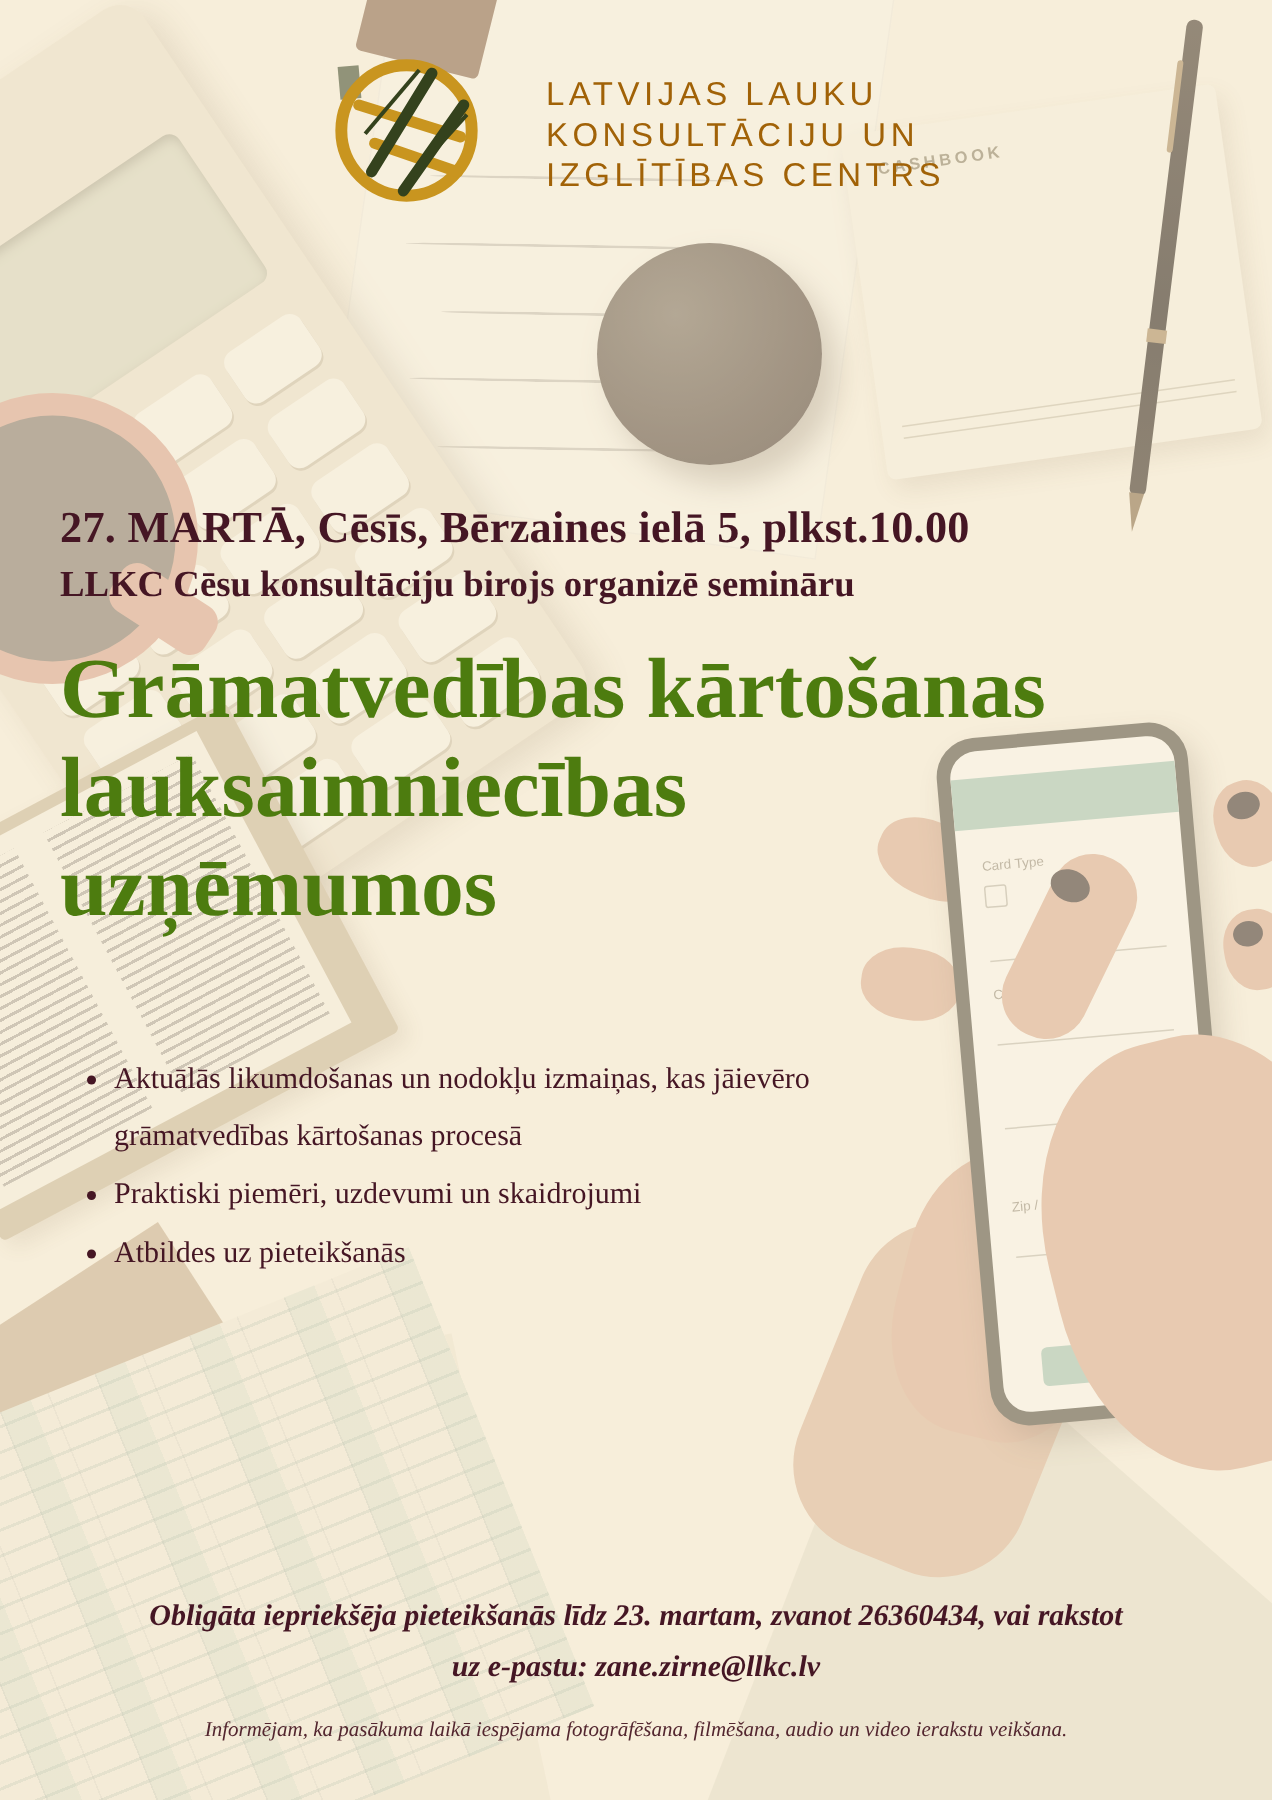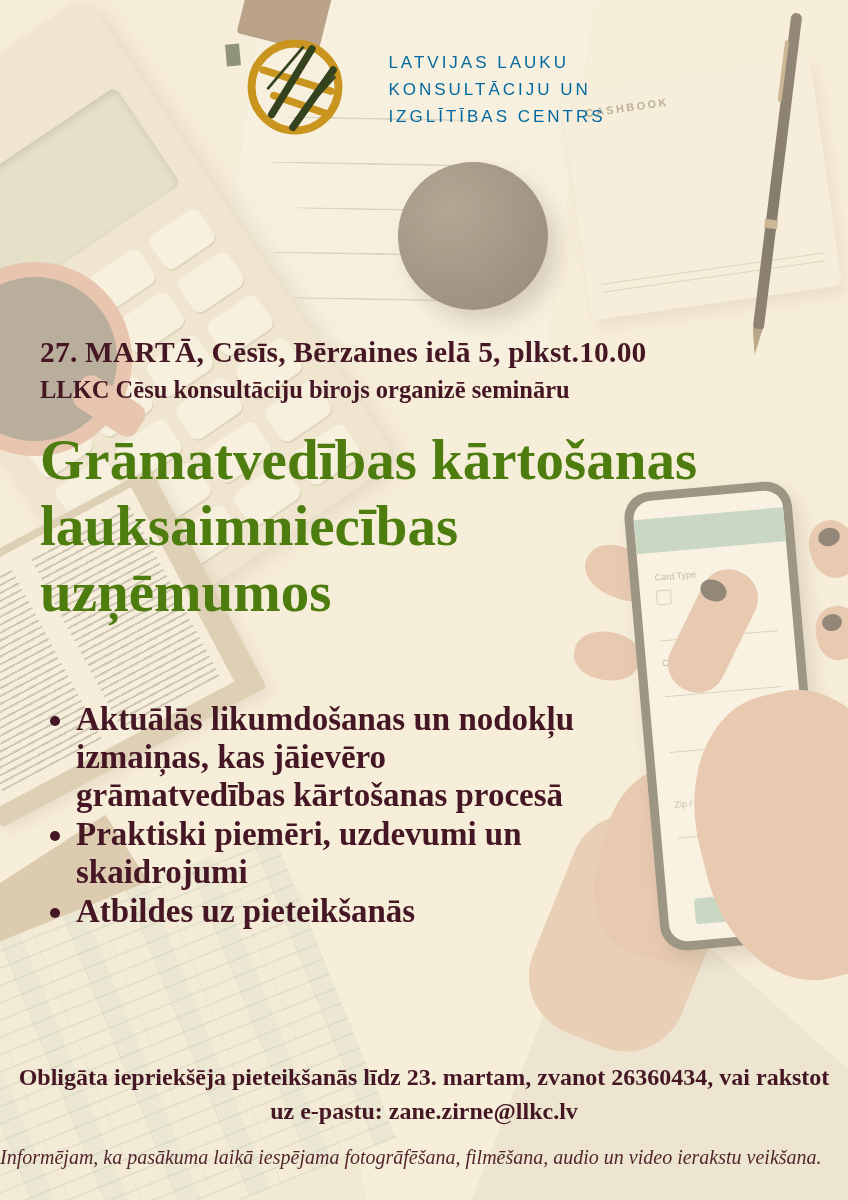--- a/index.html
+++ b/index.html
@@ -76,34 +76,34 @@
   .f-r1{left:810px; top:520px; width:46px; height:58px; transform:rotate(-18deg);}
   .n-r1{left:818px; top:528px; width:22px; height:18px; transform:rotate(-16deg);}
   .f-r2{left:816px; top:606px; width:44px; height:54px; transform:rotate(-10deg);}
   .n-r2{left:822px; top:614px; width:20px; height:17px; transform:rotate(-10deg);}
   .f-rhand{left:700px; top:690px; width:210px; height:290px; transform:rotate(-14deg); border-radius:45%;}
 
   
   .content{position:absolute; inset:0; z-index:1;}
   .brand{position:absolute; top:34px; left:0; right:0; display:flex;
     justify-content:center; align-items:center; gap:16px;}
-  .brand-text{font-family:"Liberation Sans",sans-serif; font-size:17px; line-height:27px;
-    letter-spacing:3px; color:#0369a1; font-weight:500;margin-left:24px;}
+  .brand-text{font-family:"Liberation Sans",sans-serif; font-size:22px; line-height:27px;
+    letter-spacing:3px; color:#a16207; font-weight:500;margin-left:24px;}
   .head-right{position:absolute; top:336px; left:40px; right:17px; text-align:left;}
   .date-line{font-size:29.5px; font-weight:bold; letter-spacing:.2px;}
   .organizer-line{font-size:24.5px; font-weight:bold; margin-top:7px;}
   .main-title{margin:23px 0 0 0; font-size:57px; line-height:66px; font-weight:bold; color:#4d7c0f;}
   .topics{position:absolute; top:700px; left:46px; width:530px;}
   .topics ul{margin:0; padding-left:30px;}
-  .topics li{font-size:33px; line-height:38px; font-weight:bold; margin-bottom:1px;}
+  .topics li{font-size:20px; line-height:38px; font-weight:normal; margin-bottom:1px;}
   .lecturer{position:absolute; top:946px; left:31px; font-size:26.5px; line-height:37.5px; font-weight:bold;}
   .registration{position:absolute; top:1060px; left:0; right:0; text-align:center;
-    font-size:24px; line-height:34px; font-weight:bold;}
-  .disclaimer{position:absolute; top:1146px; left:0; right:0; text-align:left;
-    font-style:italic; font-size:20px; color:#53262f;}
+    font-size:20px; line-height:34px; font-weight:bold;font-style:italic;}
+  .disclaimer{position:absolute; top:1146px; left:0; right:0; text-align:center;
+    font-style:italic; font-size:14px; color:#53262f;}
 </style>
 </head>
 <body>
 
 <div class="poster">
 
   <div class="photo">
     <div class="hand-paper">
       <div class="scribble" style="left:40px;top:150px;width:200px;"></div>
       <div class="scribble" style="left:30px;top:195px;width:230px;"></div>

